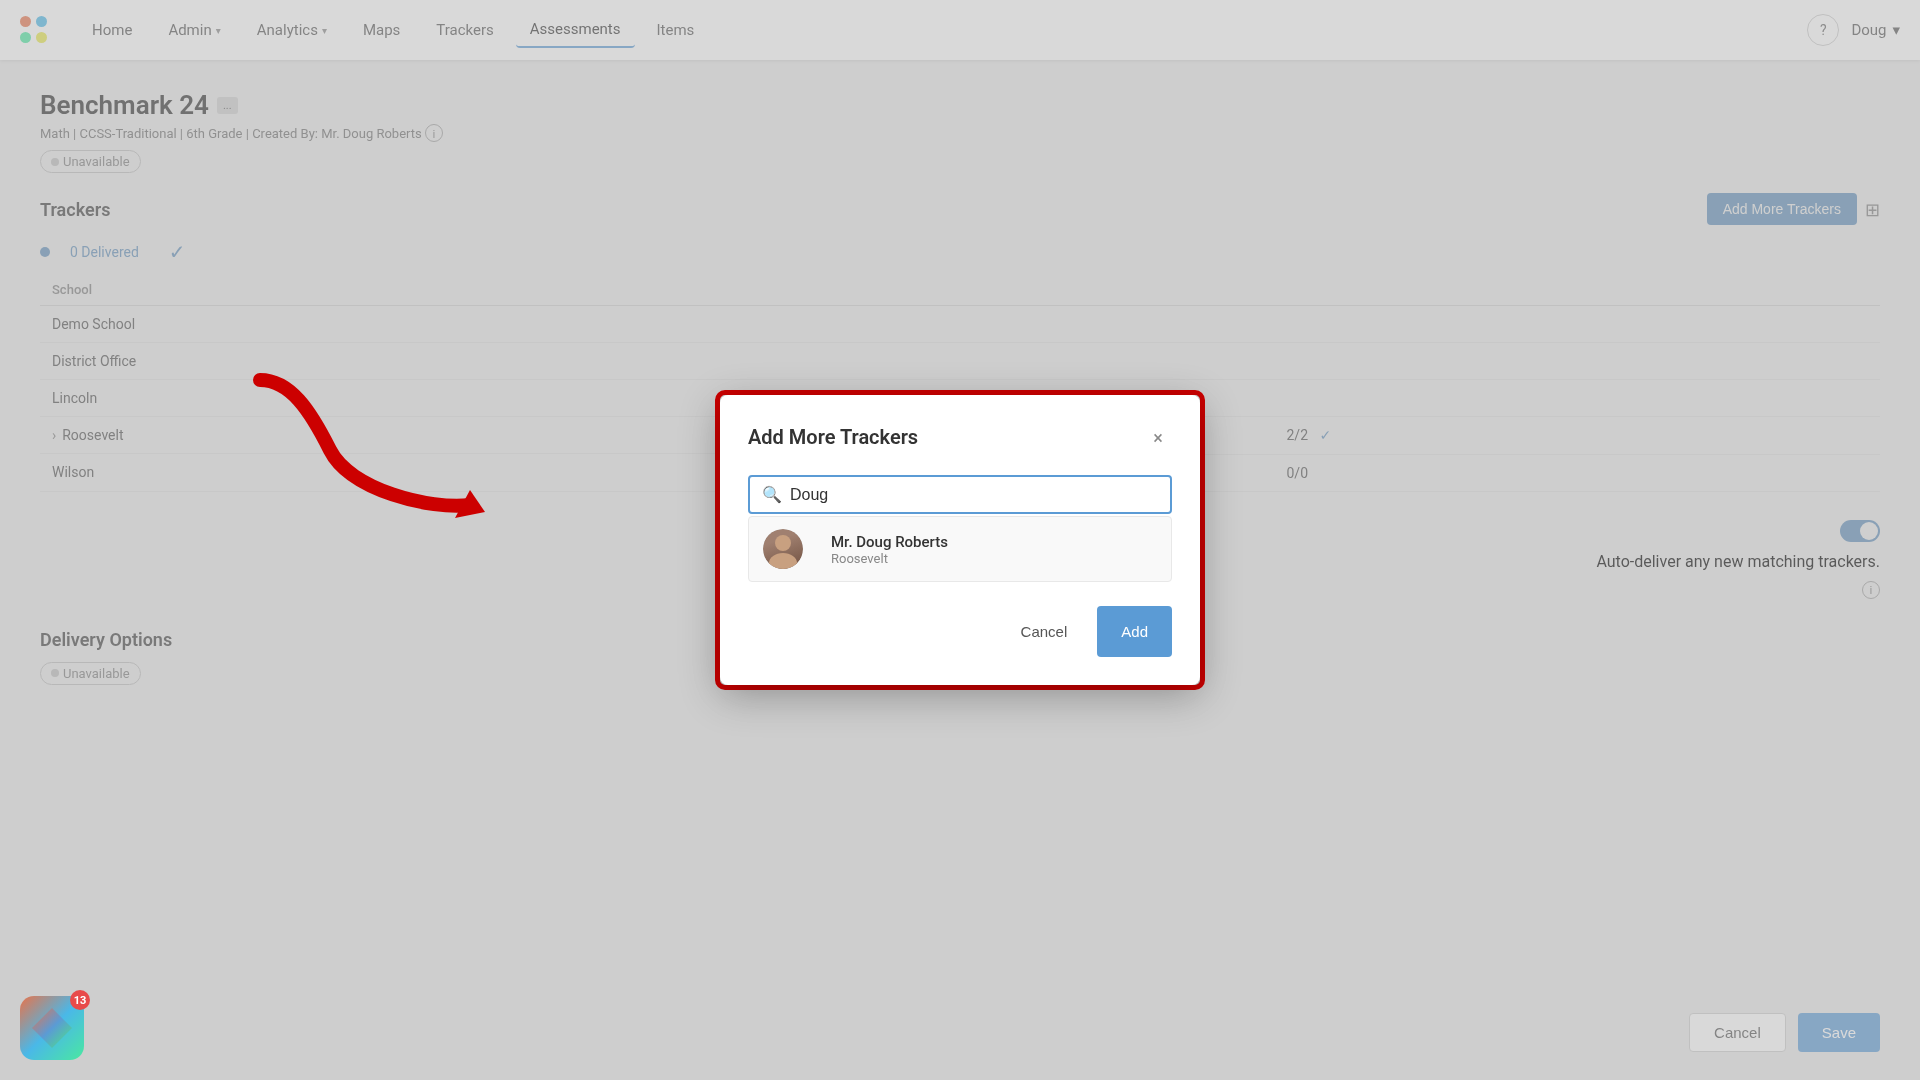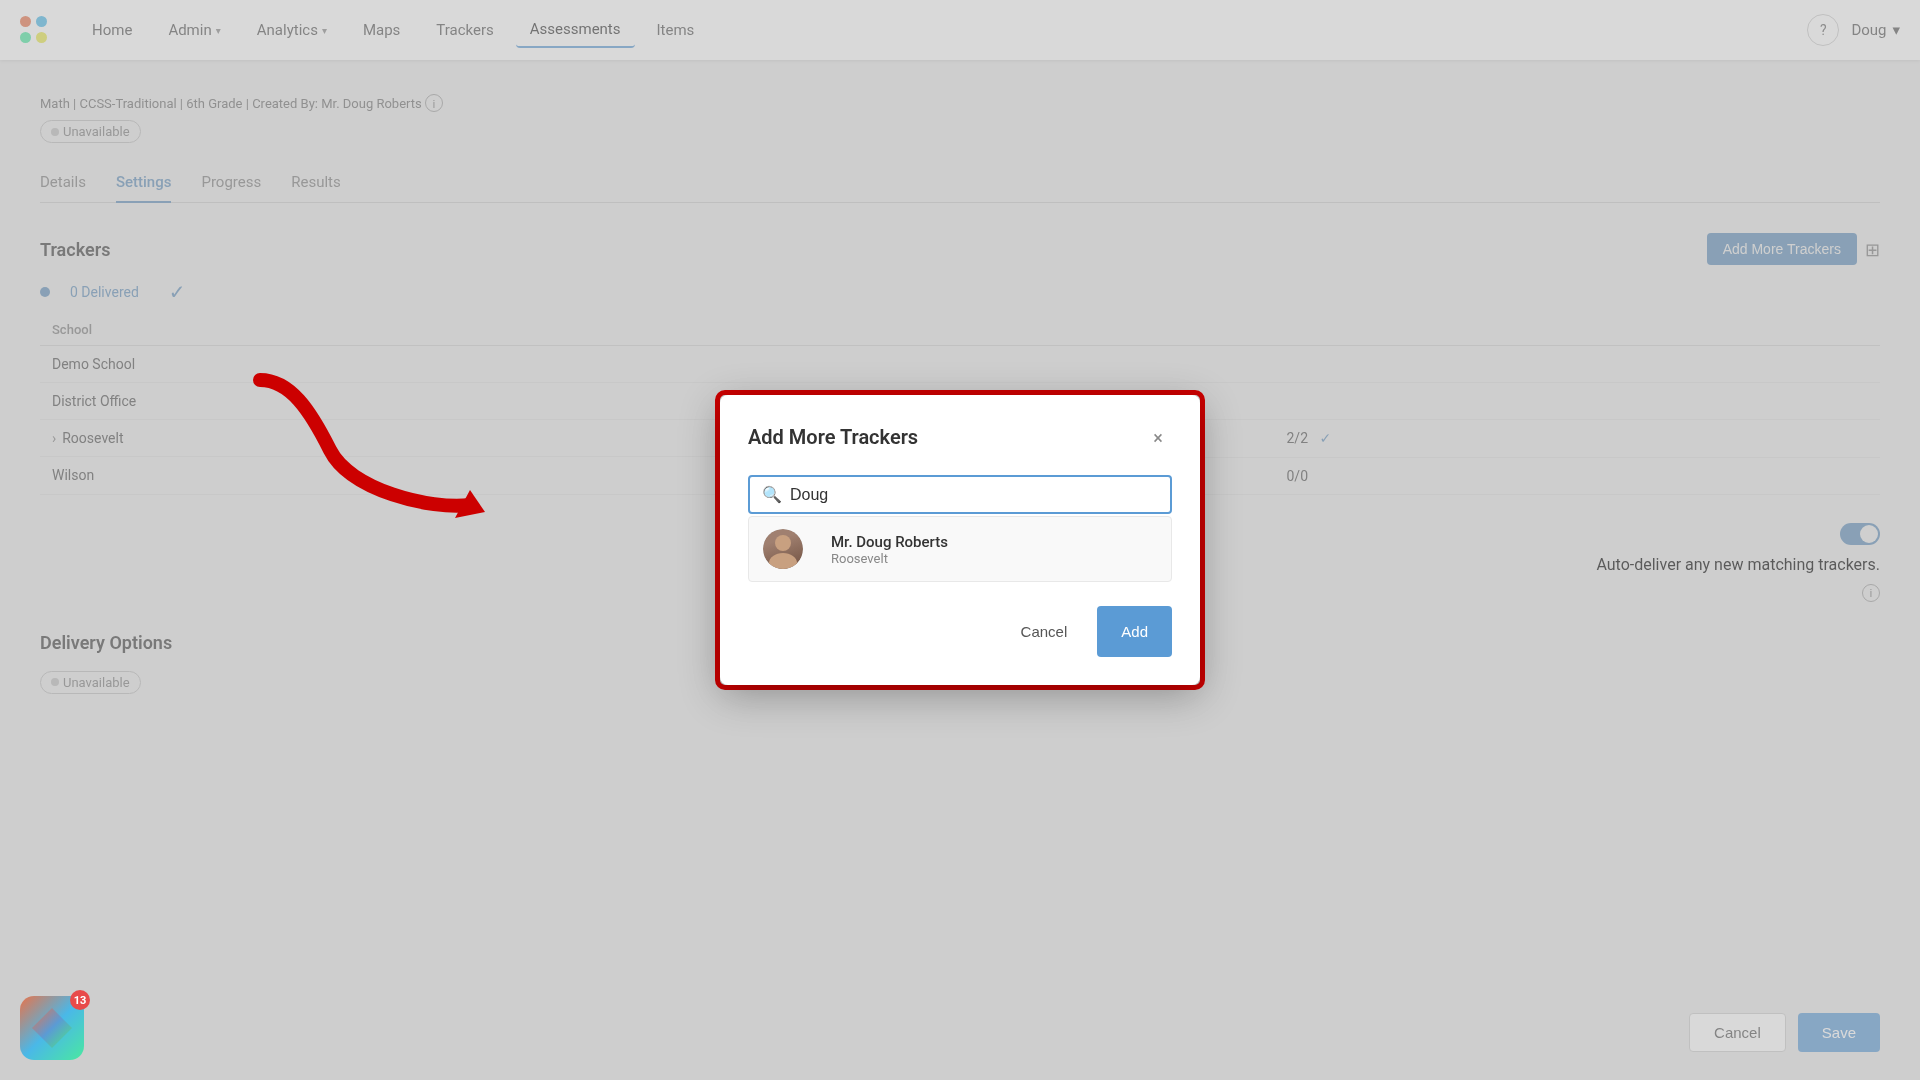--- a/index.html
+++ b/index.html
@@ -96,21 +96,21 @@
     .tracker-table th { text-align: left; padding: 8px 12px; font-size: 13px; color: #888; font-weight: 500; border-bottom: 1px solid #e0e0e0; }
     .tracker-table td { padding: 10px 12px; font-size: 14px; color: #555; border-bottom: 1px solid #f0f0f0; }
     .delivered-indicator { display: flex; align-items: center; gap: 6px; color: #5b9bd5; font-size: 14px; }
     .dot-indicator { width: 10px; height: 10px; border-radius: 50%; background: #5b9bd5; }
 
     .auto-deliver { display: flex; align-items: flex-end; gap: 10px; margin-top: 28px; flex-direction: column; }
     .toggle-on { background: #5b9bd5; border-radius: 20px; width: 40px; height: 22px; position: relative; cursor: pointer; }
     .toggle-on::after { content: ''; position: absolute; width: 18px; height: 18px; background: #fff; border-radius: 50%; top: 2px; right: 2px; }
 
     .delivery-section { margin-top: 20px; }
-    .delivery-title { font-size: 18px; font-weight: 600; color: #444; margin-bottom: 10px; }
+    .delivery-title { font-size: 18px; font-weight: 600; color: #444; margin-bottom: 4px; }
 
     
     .overlay {
       position: fixed;
       top: 0; left: 0; width: 100%; height: 100%;
       background: rgba(180,180,180,0.5);
       z-index: 100;
       display: flex;
       align-items: center;
       justify-content: center;
@@ -286,36 +286,34 @@
     <div class="nav-help">?</div>
     <div class="nav-user">
       <span>Doug</span>
       <span>▾</span>
     </div>
   </div>
 </nav>
 
 <div class="main-content">
   <div class="page-title-area">
+    <div class="page-title">
+      <span>Benchmark 24</span>
+      <span class="title-badge">...</span>
+    </div>
     <div class="page-subtitle">
       <span>Math | CCSS-Traditional | 6th Grade | Created By: Mr. Doug Roberts</span>
       <span class="info-icon">ℹ</span>
     </div>
     <div class="status-badge">
       <span style="width:8px;height:8px;border-radius:50%;background:#ccc;display:inline-block;"></span>
       <span>Unavailable</span>
     </div>
   </div>
 
-  <div class="tabs">
-    <div class="tab">Details</div>
-    <div class="tab active">Settings</div>
-    <div class="tab">Progress</div>
-    <div class="tab">Results</div>
-  </div>
 
   <div class="section">
     <div class="section-header">
       <h2 class="section-title">Trackers</h2>
       <div style="display:flex;align-items:center;">
         <button class="btn-primary">Add More Trackers</button>
         <span class="expand-icon">⊞</span>
       </div>
     </div>
     <div class="delivered-indicator" style="margin-bottom:10px;gap:20px;">
@@ -332,20 +330,25 @@
         </tr>
       </thead>
       <tbody>
         <tr>
           <td>Demo School</td>
           <td></td>
           <td></td>
         </tr>
         <tr>
           <td>District Office</td>
+          <td></td>
+          <td></td>
+        </tr>
+        <tr>
+          <td>Lincoln</td>
           <td></td>
           <td></td>
         </tr>
         <tr>
           <td style="display:flex;align-items:center;gap:6px;">
             <span class="chevron-right">›</span>
             <span>Roosevelt</span>
           </td>
           <td>0</td>
           <td>

